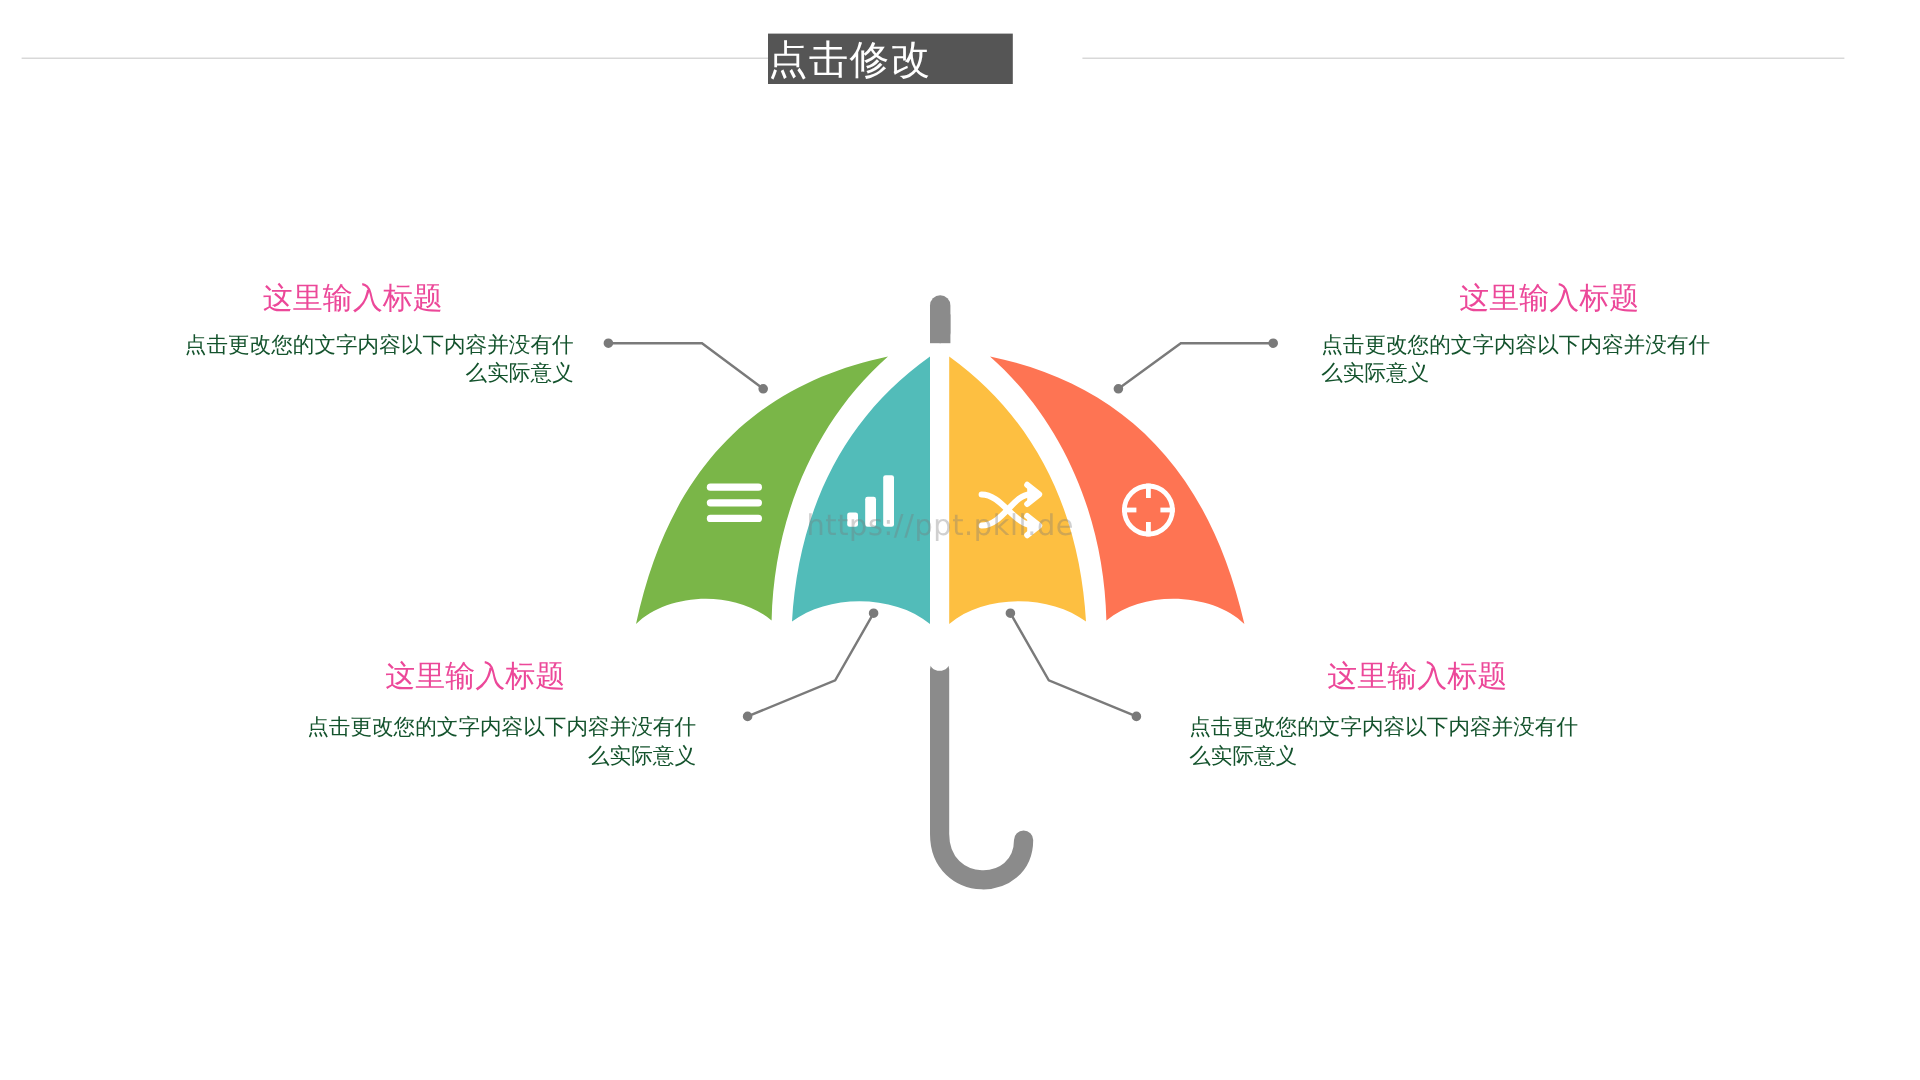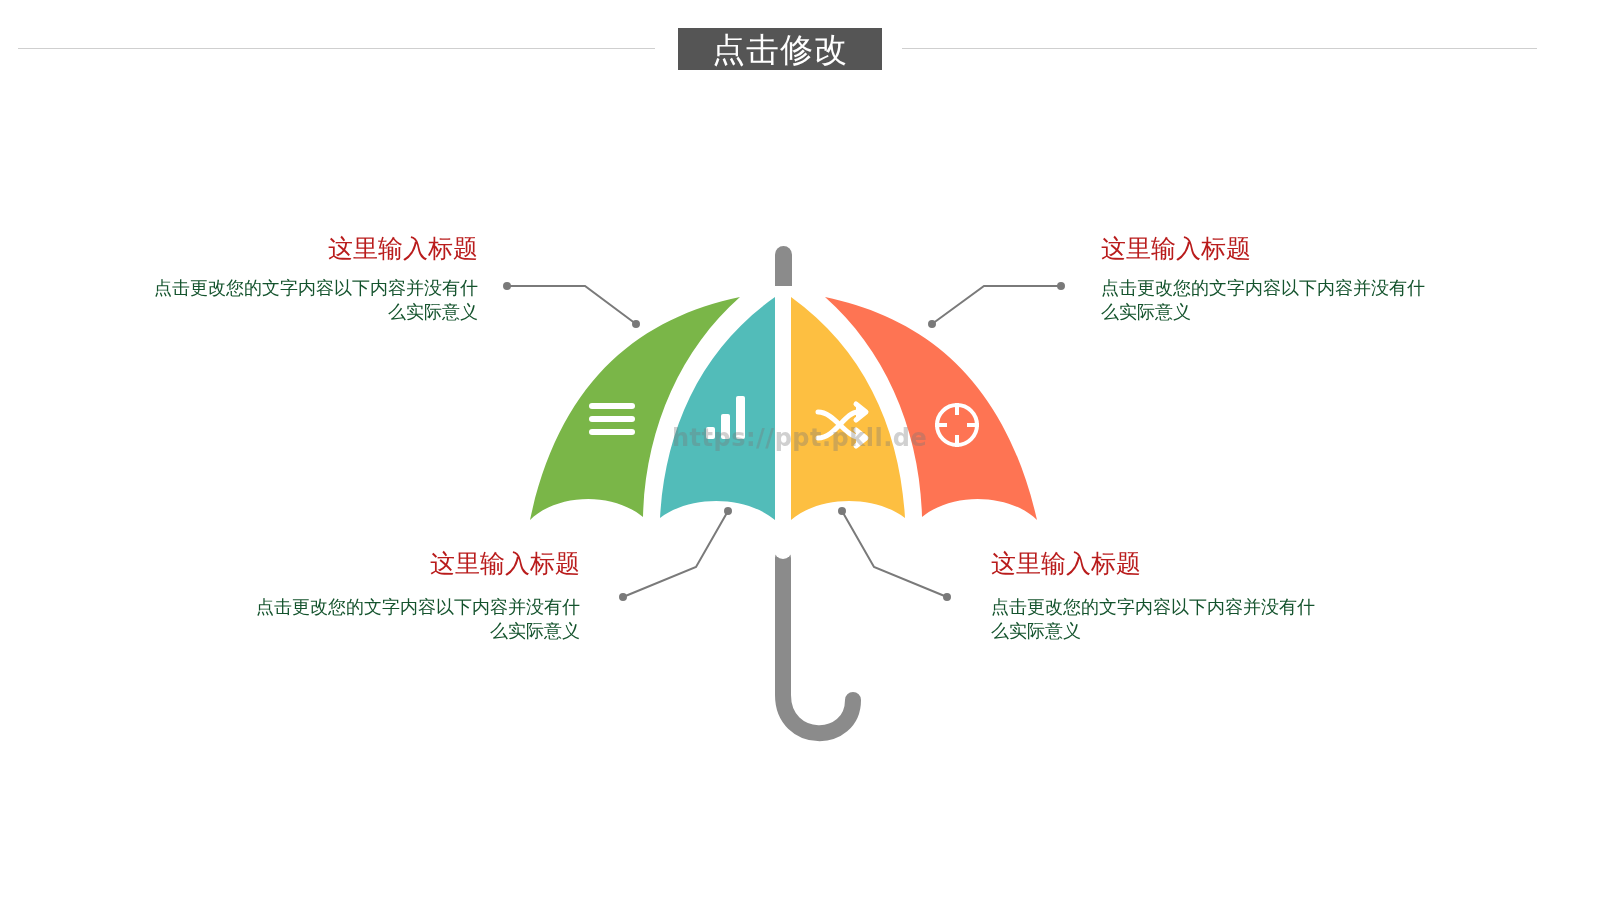--- a/index.html
+++ b/index.html
@@ -1,28 +1,28 @@
 <!DOCTYPE html>
 <html><head>
 <meta charset="utf-8">
 <style>
   html, body { margin:0; padding:0; background:#ffffff; }
   body { width:1600px; height:900px; position:relative; overflow:hidden;
          font-family:"DejaVu Sans", "Liberation Sans", sans-serif; }
   .hline { position:absolute; height:1px; background:#cfcfcf; top:48px; }
-  .title-box { position:absolute; left:678px; top:28px; width:204px; height:42px;
+  .title-box { position:absolute; left:640px; top:28px; width:204px; height:42px;
                background:#555555; color:#ffffff; font-size:33px; line-height:44px;
-               text-align:center; letter-spacing:1px; }
+               letter-spacing:1px; }
   .block { position:absolute; color:#7a7a7a; }
-  .block .h { font-size:25px; line-height:30px; color:#b91c1c; }
+  .block .h { font-size:25px; line-height:30px; color:#ec4899;text-align:center; }
   .block .d { font-size:18px; line-height:24px; margin-top:12px; color:#14532d; }
   .right-align { text-align:right; }
   .left-align { text-align:left; }
   svg.art { position:absolute; left:0; top:0; }
-  .watermark { position:absolute; left:672px; top:424px; font-size:24px; font-weight:bold;
+  .watermark { position:absolute; left:672px; top:424px; font-size:24px; font-weight:normal;
                color:rgba(120,120,120,0.35); letter-spacing:0.5px; }
 </style>
 </head>
 <body>
 
 <div class="hline" style="left:18px; width:637px;"></div>
 <div class="hline" style="left:902px; width:635px;"></div>
 <div class="title-box">点击修改</div>
 
 <svg class="art" width="1600" height="900" viewBox="0 0 1600 900">

